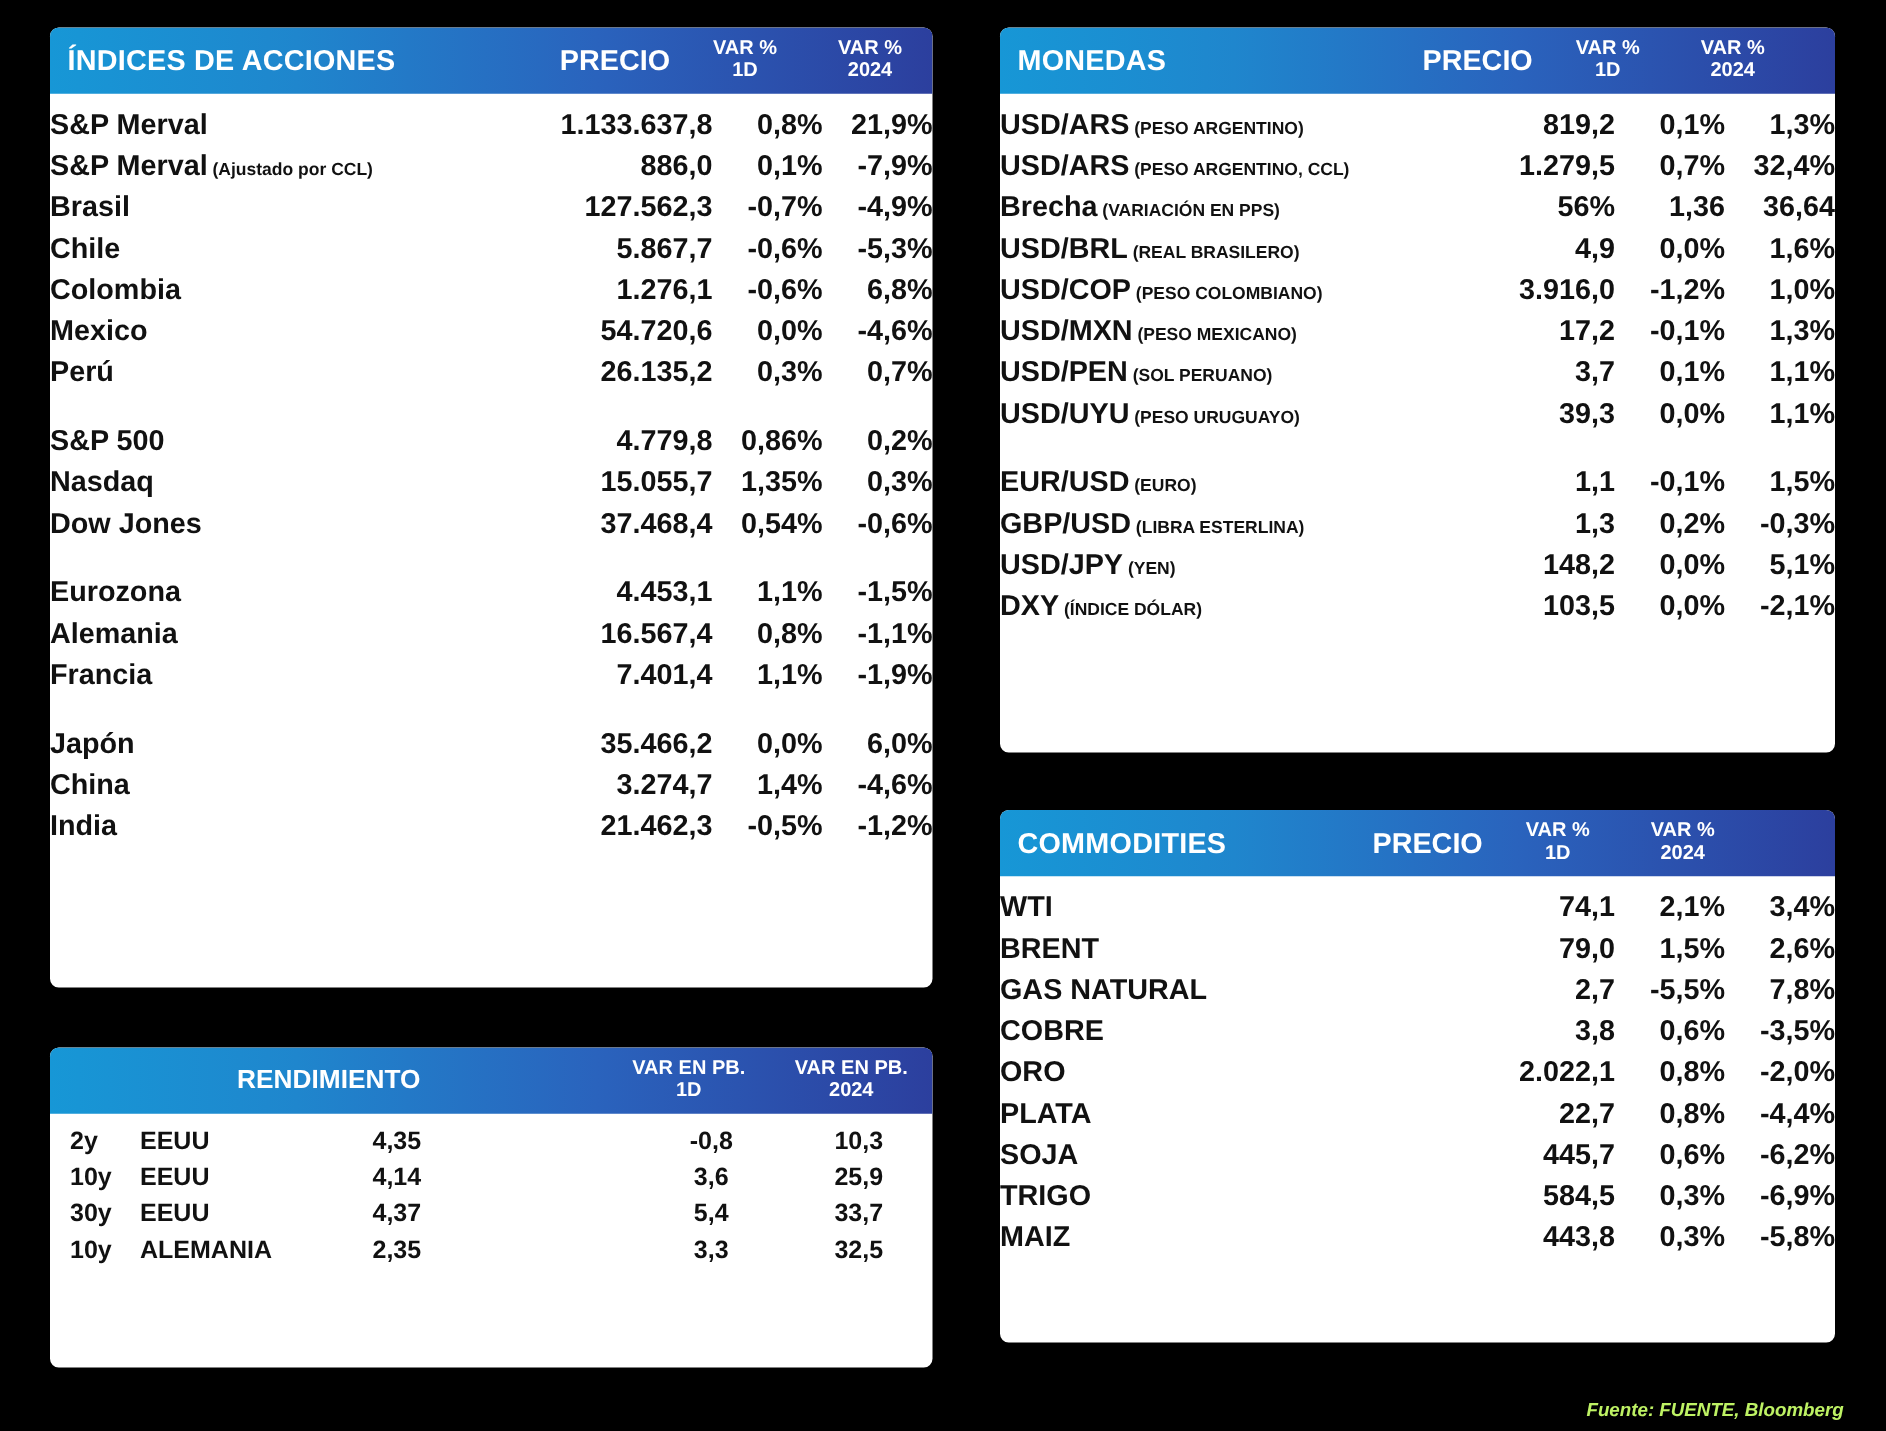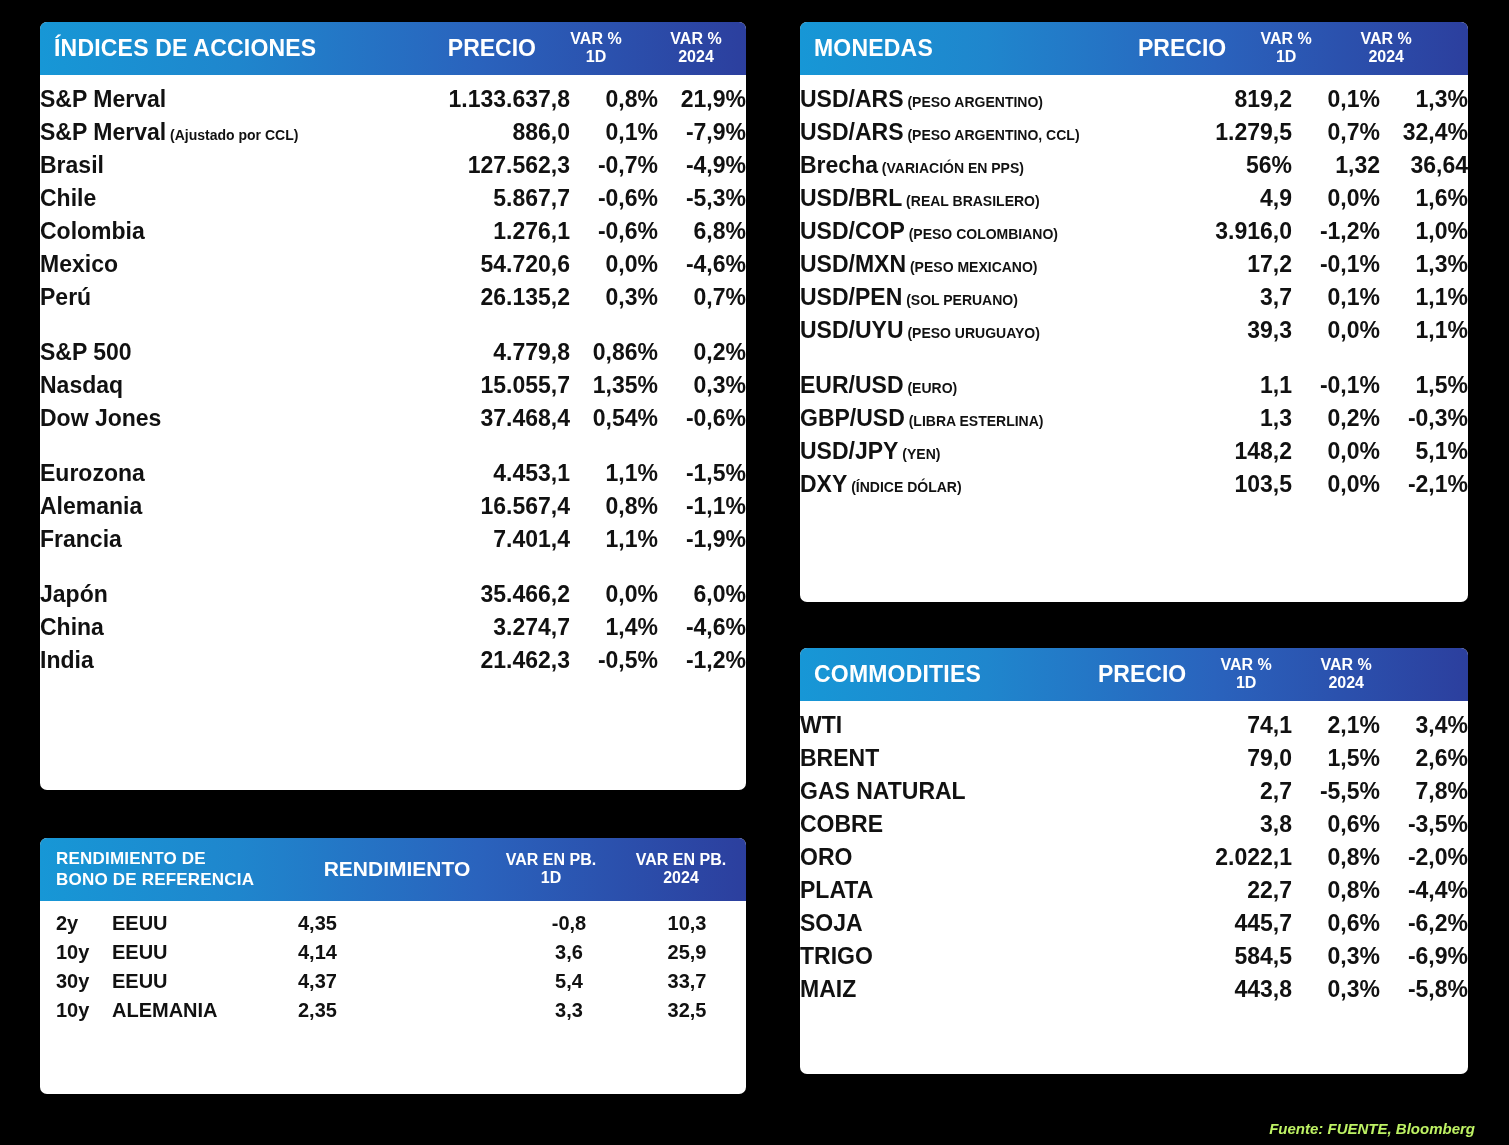--- a/index.html
+++ b/index.html
@@ -274,24 +274,20 @@
             <td class="chg neg">-0,5%</td>
             <td class="chg neg">-1,2%</td>
           </tr>
         </tbody>
     </table>
   </div>
 </div>
 
 <div class="card" id="card-bonos">
   <div class="hdr">
-    <div class="h-title">
-      <div>RENDIMIENTO DE</div>
-      <div>BONO DE REFERENCIA</div>
-    </div>
     <div class="h-mid">RENDIMIENTO</div>
     <div class="h-var">
       <span>VAR EN PB.</span>
       <span>1D</span>
     </div>
     <div class="h-var">
       <span>VAR EN PB.</span>
       <span>2024</span>
     </div>
   </div>
@@ -368,21 +364,21 @@
           </tr>
           <tr>
             <td class="name">USD/ARS<span class="sub"> (PESO ARGENTINO, CCL)</span></td>
             <td class="val">1.279,5</td>
             <td class="chg pos">0,7%</td>
             <td class="chg pos">32,4%</td>
           </tr>
           <tr>
             <td class="name">Brecha<span class="sub"> (VARIACIÓN EN PPS)</span></td>
             <td class="val">56%</td>
-            <td class="chg pos">1,32</td>
+            <td class="chg pos">1,36</td>
             <td class="chg pos">36,64</td>
           </tr>
           <tr>
             <td class="name">USD/BRL<span class="sub"> (REAL BRASILERO)</span></td>
             <td class="val">4,9</td>
             <td class="chg neu">0,0%</td>
             <td class="chg pos">1,6%</td>
           </tr>
           <tr>
             <td class="name">USD/COP<span class="sub"> (PESO COLOMBIANO)</span></td>

